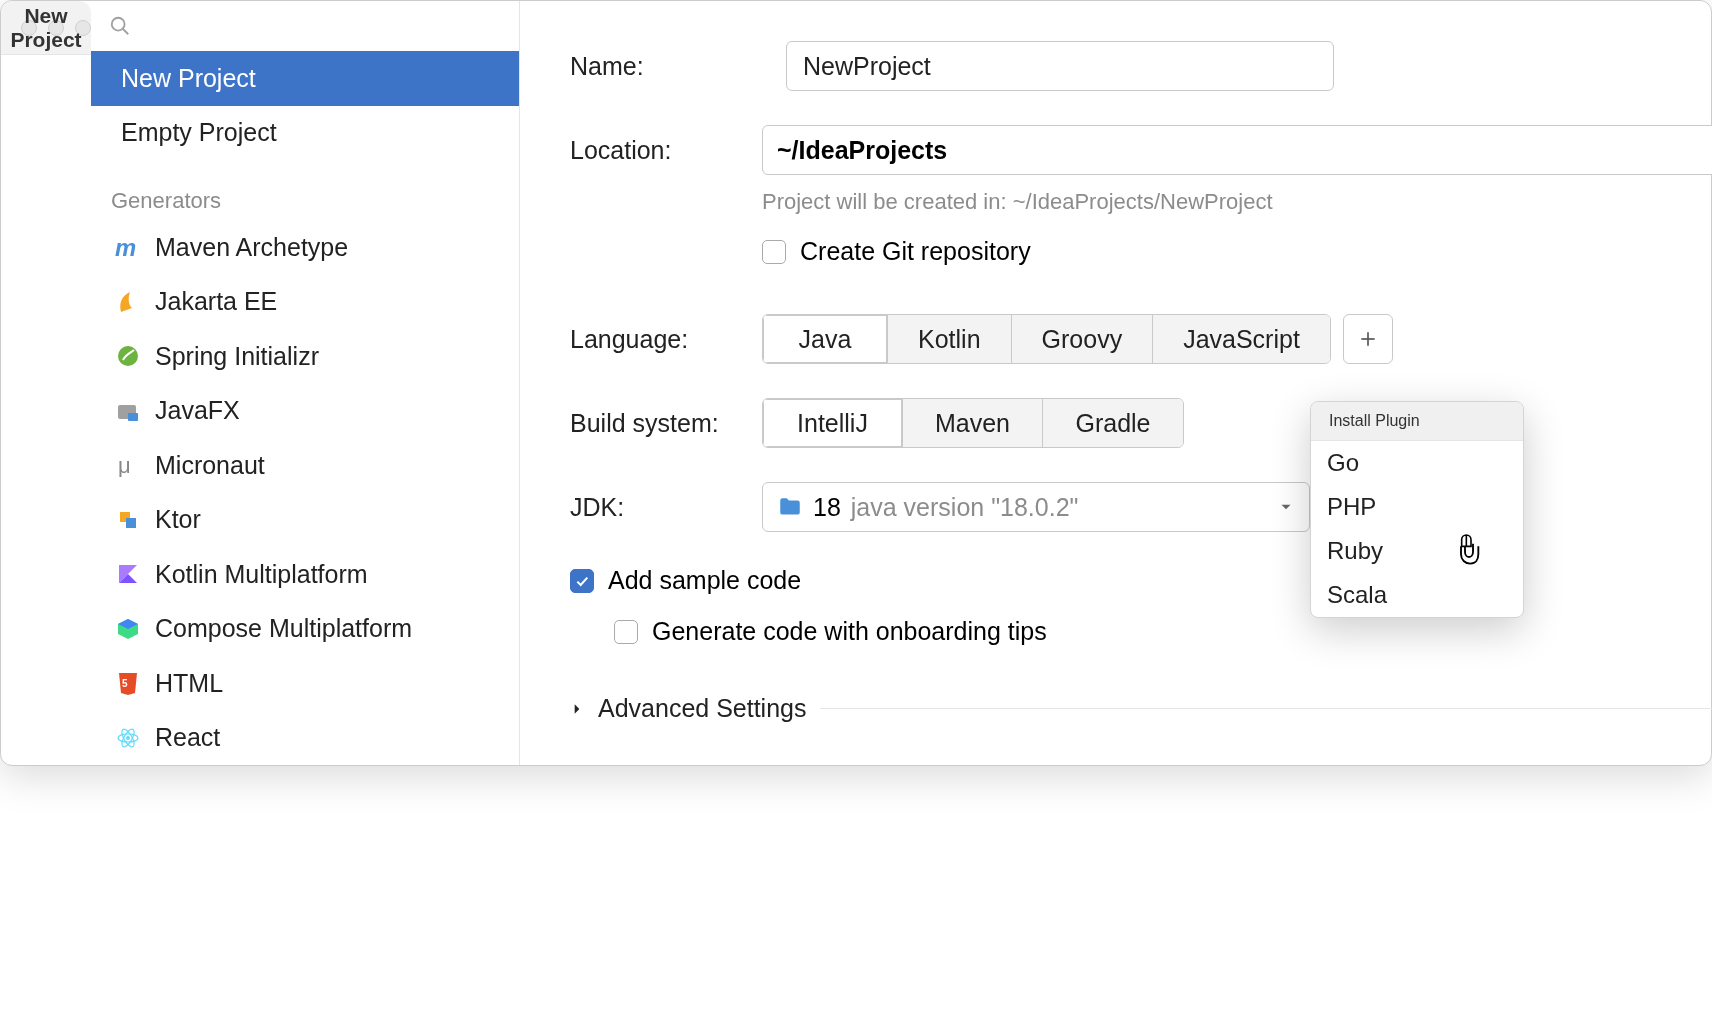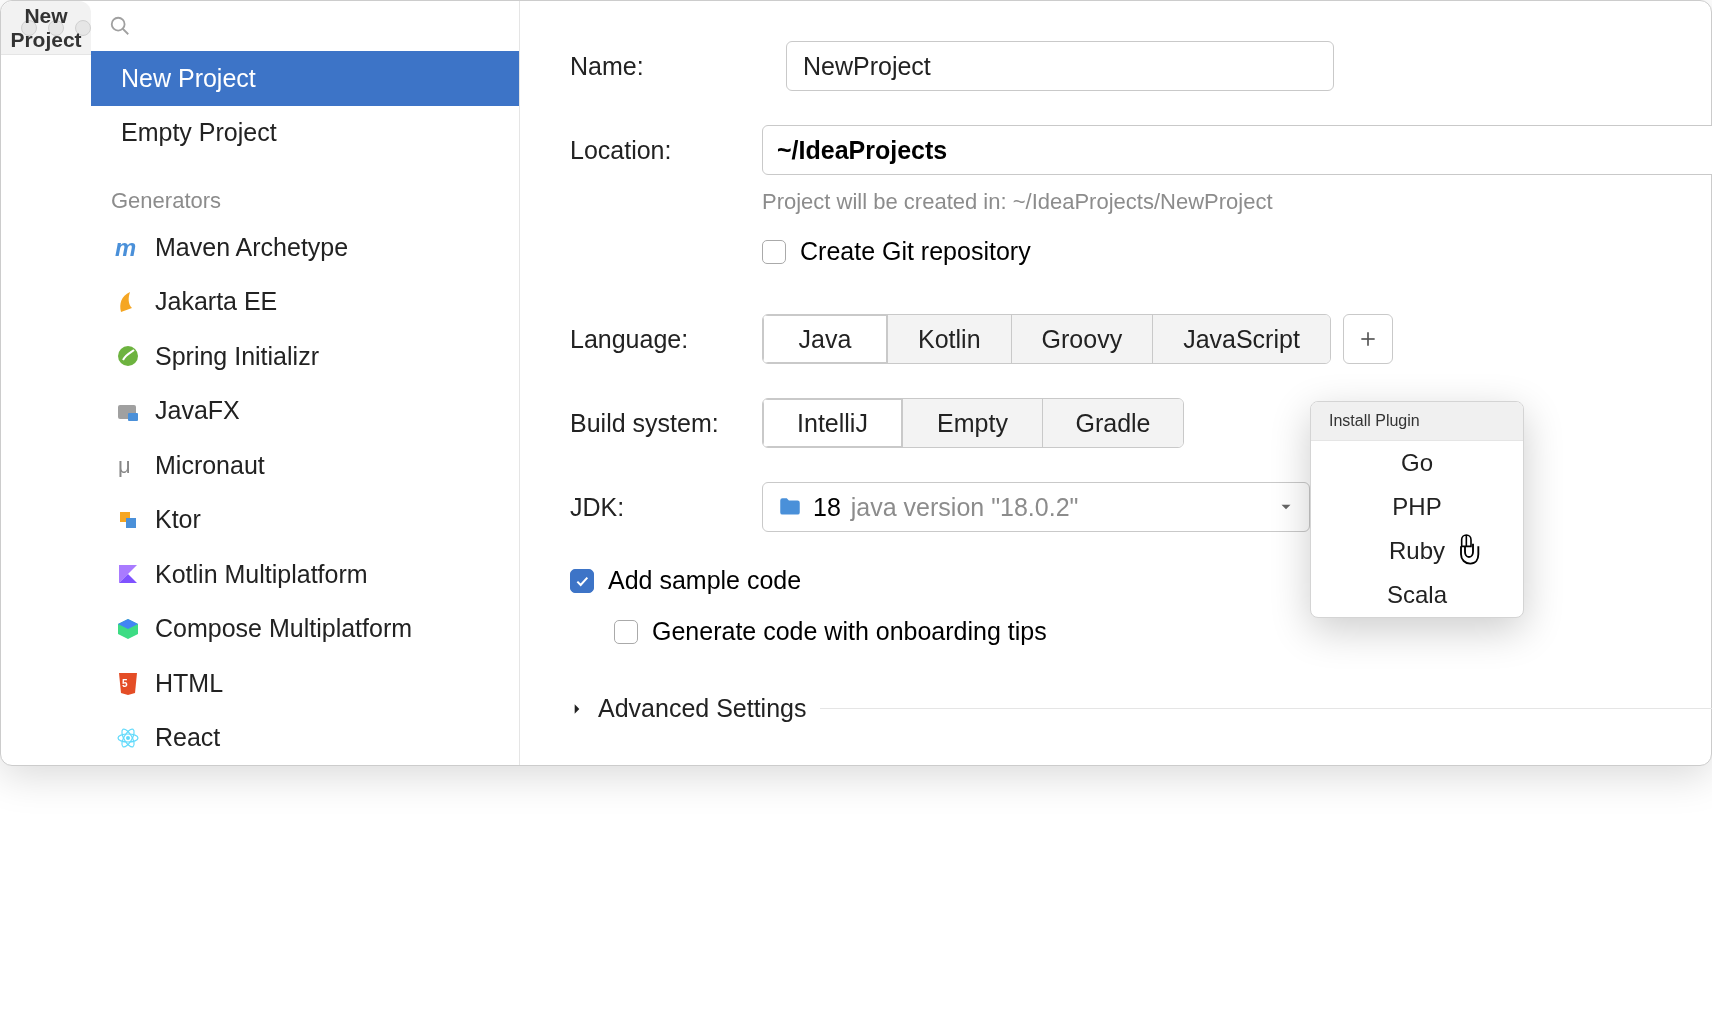--- a/index.html
+++ b/index.html
@@ -250,24 +250,23 @@
     overflow: hidden;
   }
   .popup-header {
     background: #f0f0f0;
     padding: 10px 18px;
     font-size: 16px;
     color: #333;
     border-bottom: 1px solid #e5e5e5;
   }
   .popup-item {
-    padding: 8px 44px;
+    padding: 8px 16px;
     font-size: 24px;
     color: #222;
-    text-align: center;
   }
   .popup-item.selected {
     background: #3d74c7;
     color: #fff;
   }
   .cursor-overlay {
     position: absolute;
     pointer-events: none;
     width: 32px; height: 32px;
   }
@@ -482,21 +481,21 @@
         </div>
       </div>
 
       <div class="form-row">
         <div class="form-label">Build system:</div>
         <div class="seg-group">
           <div class="seg-btn selected" style="width:140px; flex:none;">
               <span>IntelliJ</span>
             </div>
           <div class="seg-btn" style="width:140px; flex:none;">
-              <span>Empty</span>
+              <span>Maven</span>
             </div>
           <div class="seg-btn" style="width:140px; flex:none;">
               <span>Gradle</span>
             </div>
         </div>
       </div>
 
       <div class="form-row">
         <div class="form-label">JDK:</div>
         <div class="jdk-select">

